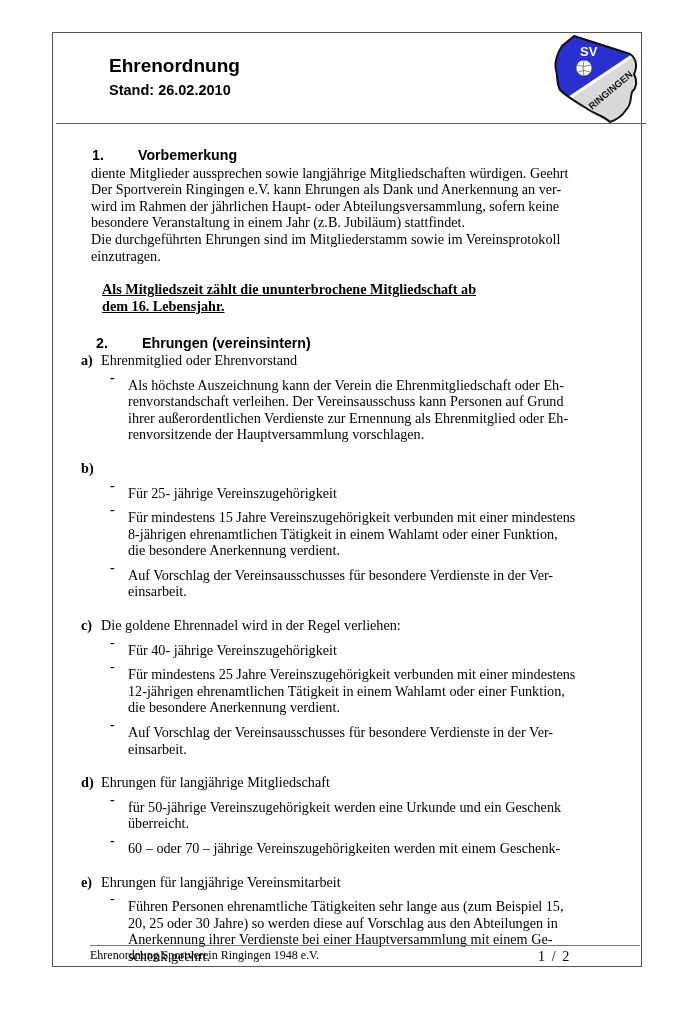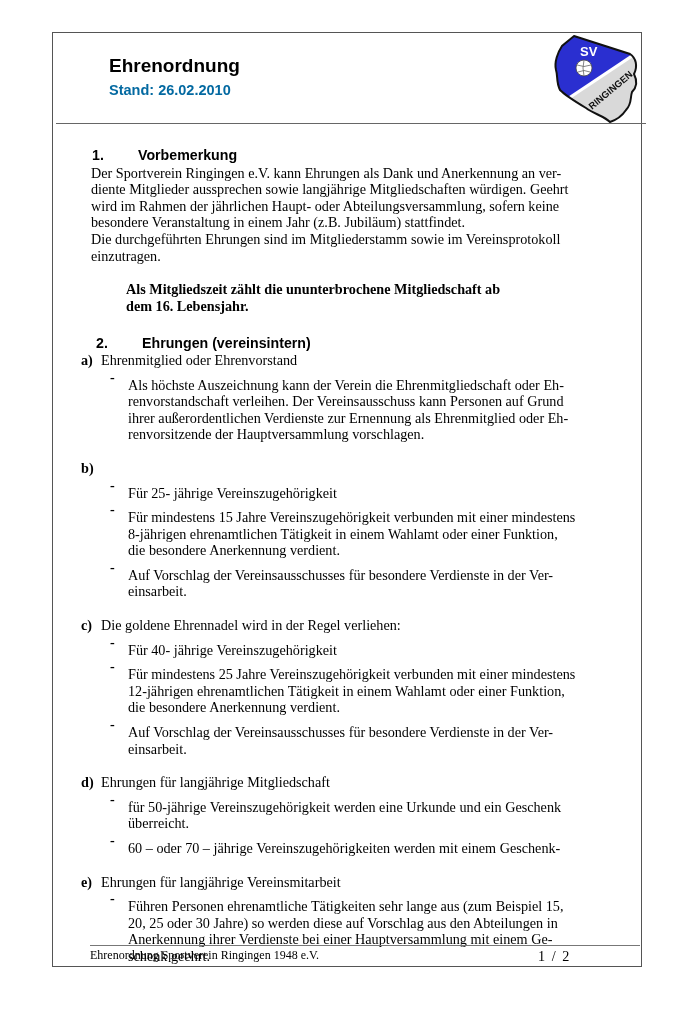--- a/index.html
+++ b/index.html
@@ -7,41 +7,41 @@
   .page-frame {
     position: absolute; left: 52px; top: 32px; width: 590px; height: 935px;
     border: 1px solid #555; box-sizing: border-box; background: #fff;
   }
   .header-title {
     position: absolute; left: 109px; top: 55px;
     font-family: "Liberation Sans", sans-serif; font-weight: bold; font-size: 19px; color: #000;
   }
   .header-stand {
     position: absolute; left: 109px; top: 82px;
-    font-family: "Liberation Sans", sans-serif; font-weight: bold; font-size: 14.5px; color: #0369a1;
+    font-family: "Liberation Sans", sans-serif; font-weight: bold; font-size: 14.5px; color: #000000;
   }
   .header-rule {
     position: absolute; left: 56px; top: 123px; width: 590px; height: 0;
     border-top: 1px solid #666;
   }
   .logo { position: absolute; left: 552px; top: 32px; width: 90px; height: 92px; }
   .content {
     position: absolute; left: 81px; top: 147px; width: 530px;
     font-family: "Liberation Serif", serif; font-size: 14.2px; line-height: 16.6px; color: #000;
   }
   .section-heading {
     font-family: "Liberation Sans", sans-serif; font-weight: bold; font-size: 14.2px;
     display: flex; margin: 0;
   }
   .section-heading .num { width: 46px; display: inline-block; }
   .s1-heading { padding-left: 11px; }
   .s2-heading { padding-left: 15px; margin-top: 21px; }
   .para { margin: 1px 0 0 10px; }
   .note {
-    font-weight: bold; margin: 17px 0 0 45px; width: 420px;
+    font-weight: bold; margin: 17px 0 0 21px; width: 420px; text-decoration: underline;
   }
   .item { margin-top: 0; }
   .item + .item { margin-top: 17px; }
   .item-head { display: flex; }
   .item-label { font-weight: bold; width: 20px; display: inline-block; }
   .bullets { list-style: none; margin: 0; padding: 0; }
   .bullet { display: flex; padding-left: 29px; }
   .bullet .dash { width: 18px; flex: none; font-weight: bold; }
   .bullet .btext { width: 478px; margin-top: 8px; }
   .footer-rule {
@@ -86,22 +86,22 @@
 </svg>
 
 <div class="header-rule"></div>
 
 <div class="content">
   <h2 class="section-heading s1-heading">
     <span class="num">1.</span>
     <span>Vorbemerkung</span>
   </h2>
   <div class="para">
+    <div>diente Mitglieder aussprechen sowie langjährige Mitgliedschaften würdigen. Geehrt</div>
     <div>Der Sportverein Ringingen e.V. kann Ehrungen als Dank und Anerkennung an ver-</div>
-    <div>diente Mitglieder aussprechen sowie langjährige Mitgliedschaften würdigen. Geehrt</div>
     <div>wird im Rahmen der jährlichen Haupt- oder Abteilungsversammlung, sofern keine</div>
     <div>besondere Veranstaltung in einem Jahr (z.B. Jubiläum) stattfindet.</div>
     <div>Die durchgeführten Ehrungen sind im Mitgliederstamm sowie im Vereinsprotokoll</div>
     <div>einzutragen.</div>
   </div>
   <div class="note">
     <div>Als Mitgliedszeit zählt die ununterbrochene Mitgliedschaft ab</div>
     <div>dem 16. Lebensjahr.</div>
   </div>
 

